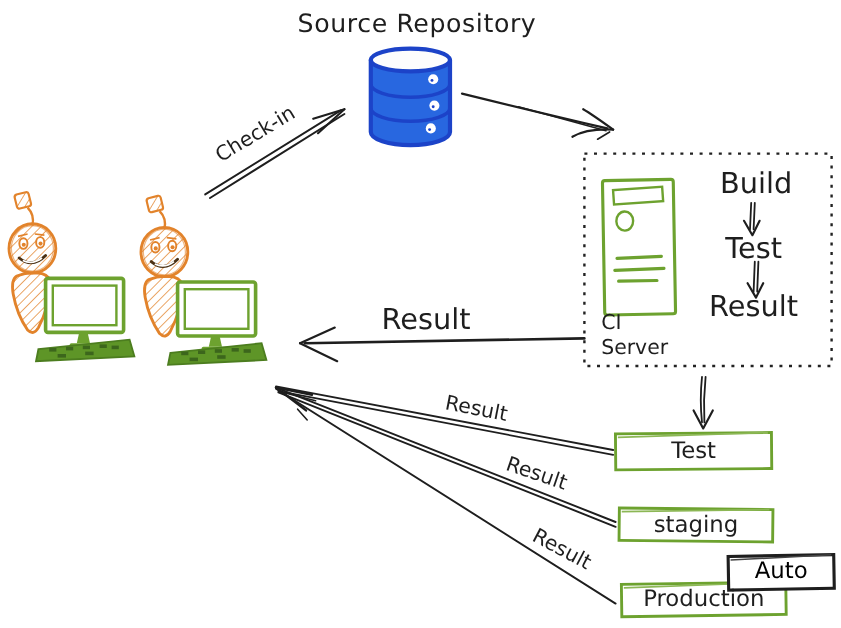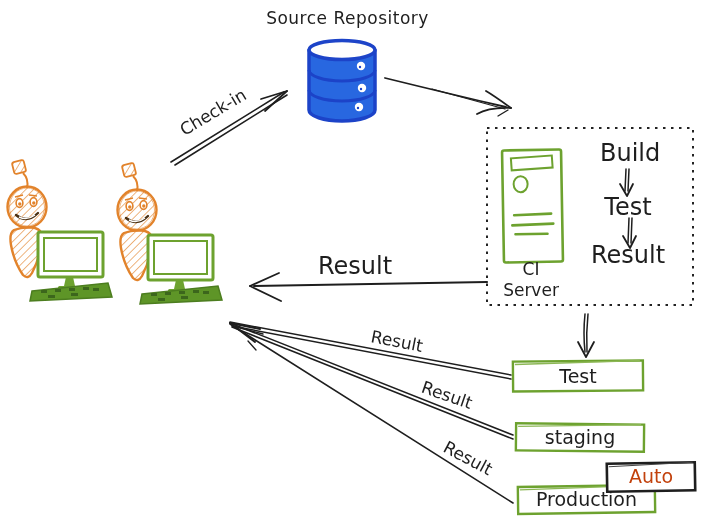--- a/index.html
+++ b/index.html
@@ -1,30 +1,30 @@
 <!DOCTYPE html>
 <html><head>
 <meta charset="utf-8">
 <style>
   html,body{margin:0;padding:0;background:#fff;}
   #canvas{position:relative;width:701px;height:523px;background:#ffffff;overflow:hidden;
           font-family:"DejaVu Sans",sans-serif;color:#1e1e1e;}
   svg{position:absolute;left:0;top:0;}
   .lbl{position:absolute;white-space:nowrap;color:#1e1e1e;}
   .c{text-align:center;}
-  .t-title{font-size:17px;letter-spacing:.5px;}
+  .t-title{font-size:21px;letter-spacing:.5px;}
   .t-med{font-size:24px;}
   .t-sm{font-size:17px;}
   .t-box{font-size:19px;}
   .rot-checkin{transform:rotate(-31deg);}
   .rot-a{transform:rotate(11deg);}
   .rot-b{transform:rotate(19deg);}
   .rot-c{transform:rotate(28deg);}
-  .wrap2{white-space:normal;line-height:21px;text-align:center;}
-  .red{color:#c2410c;text-align:center;}
+  .wrap2{white-space:normal;line-height:21px;}
+  .red{color:#000000;text-align:center;}
 </style>
 </head>
 <body>
 
 <div id="canvas">
 
 <svg width="701" height="523" viewBox="0 0 701 523">
   <defs>
     <pattern id="hatchO" width="5.5" height="5.5" patternUnits="userSpaceOnUse" patternTransform="rotate(45)">
       <line x1="0" y1="0" x2="0" y2="5.5" stroke="#e2832b" stroke-width="1.2"></line>

